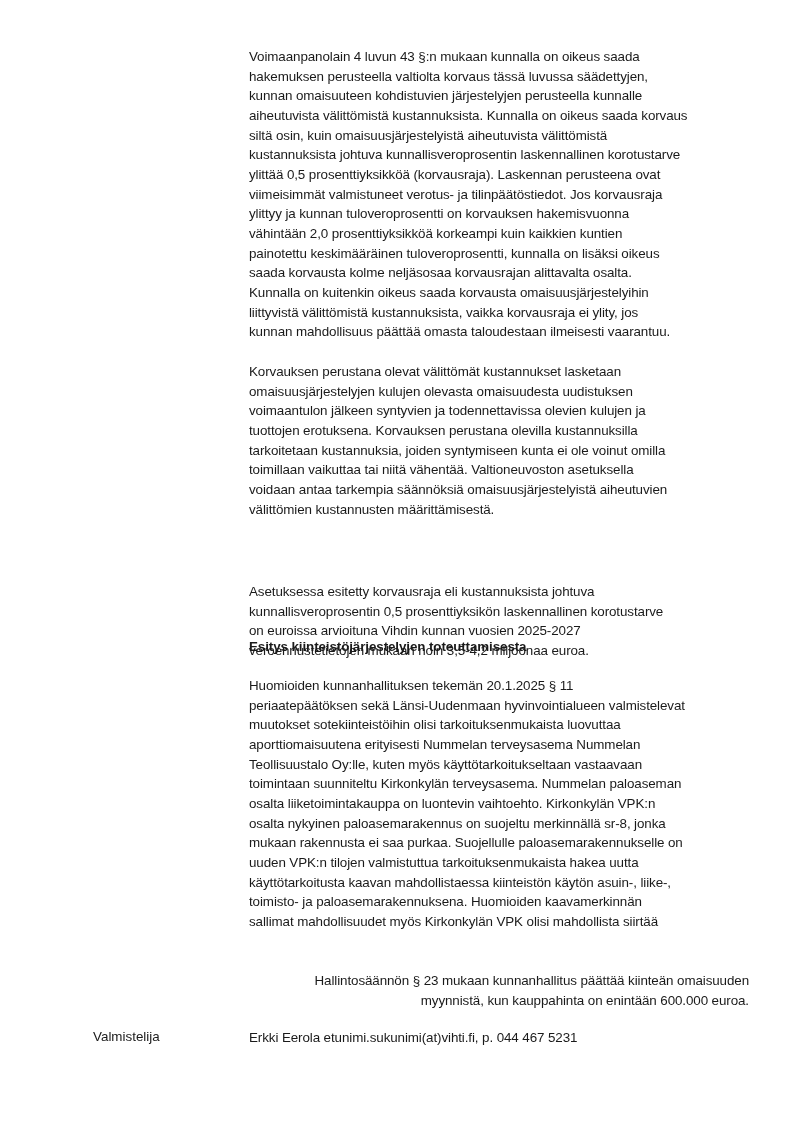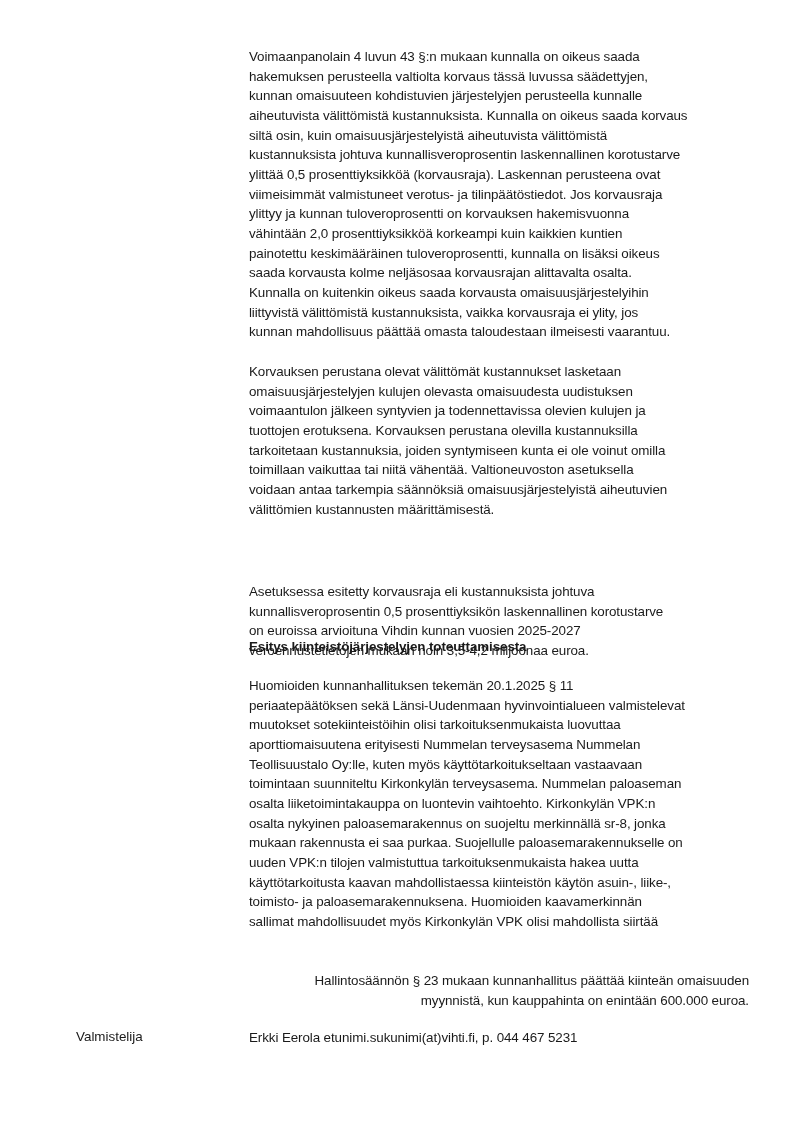--- a/index.html
+++ b/index.html
@@ -2,21 +2,21 @@
 <html><head>
 <meta charset="utf-8">
 <style>
   html, body { margin: 0; padding: 0; background: #ffffff; }
   body { width: 794px; height: 1122px; position: relative; overflow: hidden;
          font-family: "Liberation Sans", "DejaVu Sans", sans-serif; color: #1a1a1a; }
   .page { position: absolute; left: 0; top: 0; width: 794px; height: 1122px; background: #fff; }
   .block { position: absolute; left: 249px; width: 500px; font-size: 13.4px; line-height: 19.65px; letter-spacing: -0.1px; }
   .line { display: block; white-space: nowrap; }
   .heading { font-weight: bold; }
-  .label { position: absolute; left: 76px; font-size: 13.4px; line-height: 19.65px; }
+  .label { position: absolute; left: 93px; font-size: 13.4px; line-height: 19.65px; }
 </style>
 </head>
 <body>
 
 <div class="page">
 
   <div class="block" style="top:47px;">
     <span class="line">Voimaanpanolain 4 luvun 43 §:n mukaan kunnalla on oikeus saada</span>
     <span class="line">hakemuksen perusteella valtiolta korvaus tässä luvussa säädettyjen,</span>
     <span class="line">kunnan omaisuuteen kohdistuvien järjestelyjen perusteella kunnalle</span>

